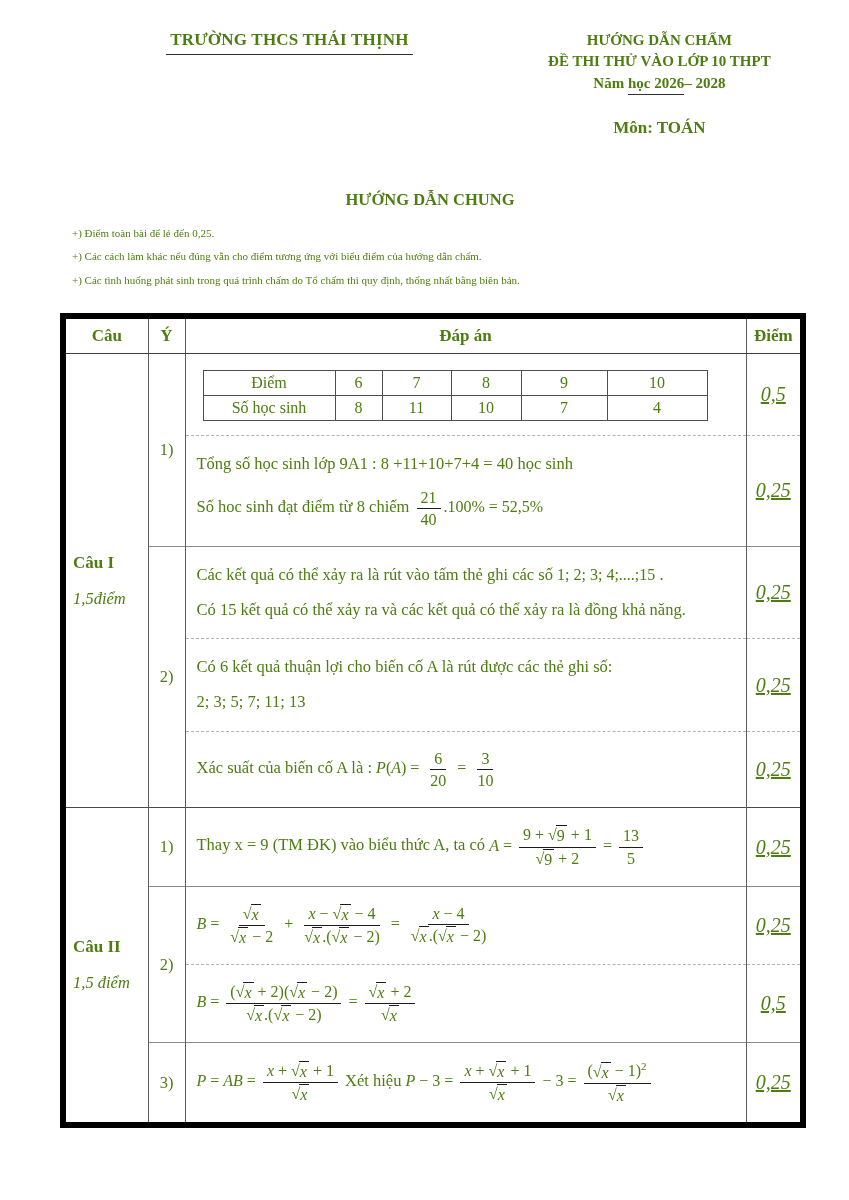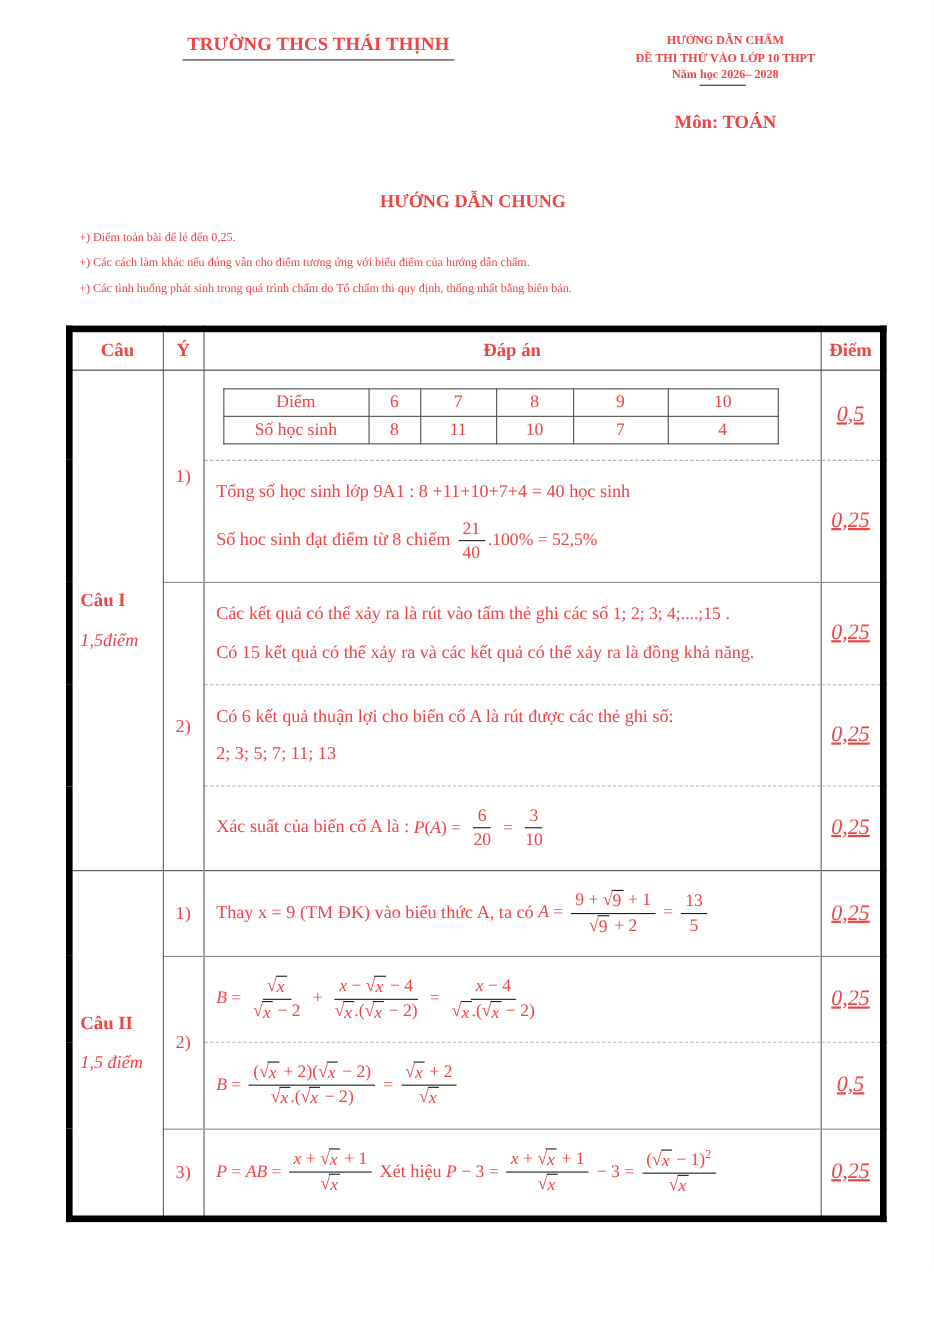--- a/index.html
+++ b/index.html
@@ -1,32 +1,32 @@
 <!DOCTYPE html>
 <html><head>
 <meta charset="utf-8">
 <style>
   html,body { margin:0; padding:0; background:#e8e8e8; }
   .page {
     position:relative; width:849px; height:1200px; background:#ffffff;
-    font-family:"Liberation Serif", serif; color:#ef4444; overflow:hidden;
+    font-family:"Liberation Serif", serif; color:#4d7c0f; overflow:hidden;
     margin:0 auto; box-sizing:border-box; padding:30px 49px 0 60px;
   }
   .content { width:740px; }
 
   
   .header { display:flex; align-items:flex-start; }
   .header-left { flex:0 0 62%; text-align:center; }
   .header-right { flex:0 0 38%; text-align:center; }
   .school {
     font-weight:bold; font-size:17px; letter-spacing:0.2px;
     display:inline-block; border-bottom:1.4px solid #2e2e2e; padding:0 4px 4px 4px;
   }
   .pages-note { margin-top:66px; font-size:16.5px; }
-  .hr-line { font-weight:bold; font-size:11px; line-height:1.42; }
+  .hr-line { font-weight:bold; font-size:15px; line-height:1.42; }
   .year-underline { border-bottom:1.4px solid #2e2e2e; padding-bottom:3px; }
   .subject { font-weight:bold; font-size:17px; margin-top:24px; }
 
   
   .guide-title { text-align:center; font-weight:bold; font-size:16.5px; margin-top:52px; }
   .guide-notes { margin-top:12px; font-size:11px; }
   .guide-notes p { margin:0; line-height:2.12; text-indent:12px; }
 
   
   table.answer { border-collapse:collapse; width:740px; margin-top:21px; table-layout:fixed; }

